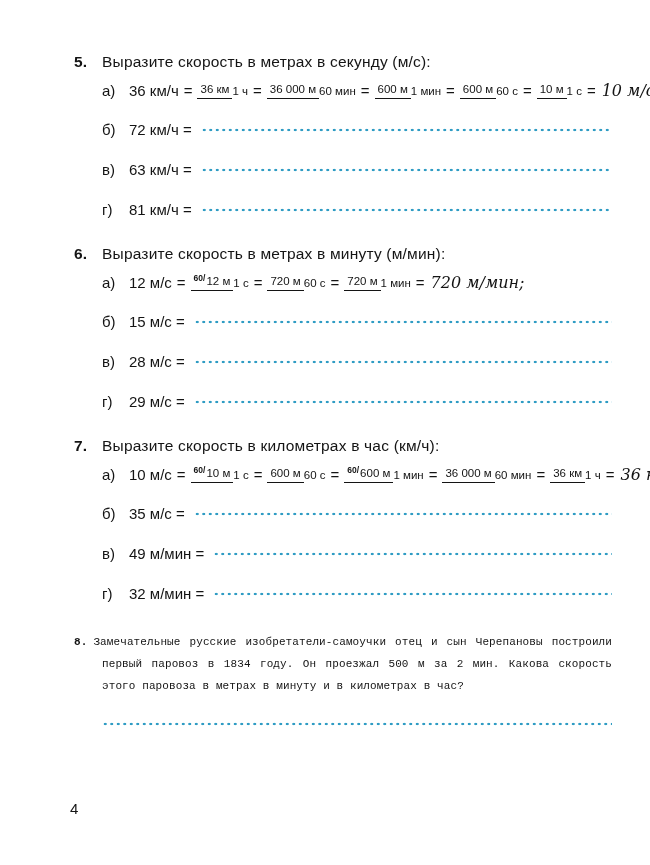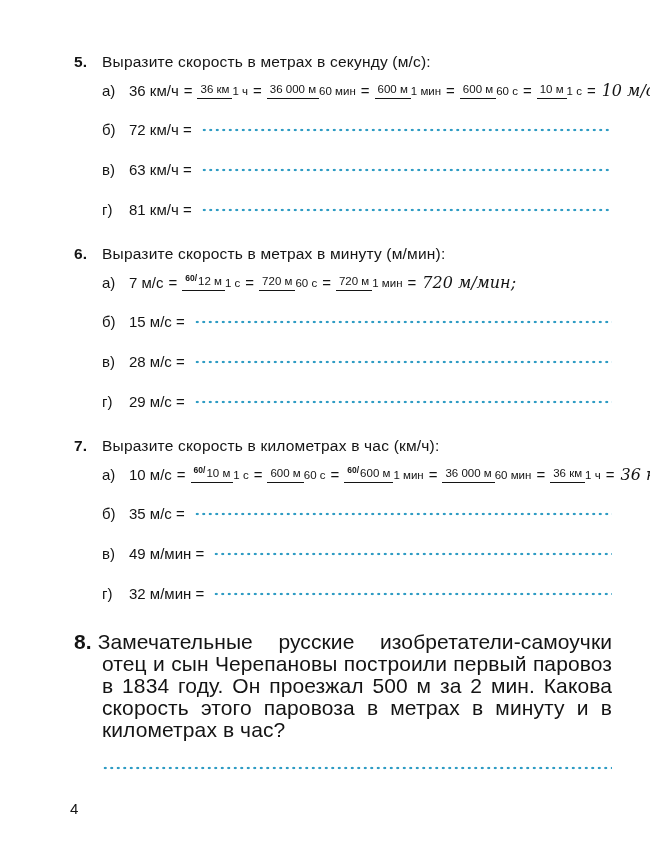--- a/index.html
+++ b/index.html
@@ -78,26 +78,27 @@
     height: 6px;
     margin-left: 7px;
     align-self: center;
     background-image: radial-gradient(circle, var(--dot, #2f9cc4) 1.15px, transparent 1.55px);
     background-size: 6.5px 6px;
     background-repeat: repeat-x;
     background-position: left center;
   }
   .problem { margin-top: 27px; }
   .prob-text {
-    font-size: 21px;
+    font-size: 11px;
     line-height: 22px;
     text-align: justify;
     padding-left: 28px;
     text-indent: -28px;
     letter-spacing: .1px;
+    font-family: Liberation Mono, monospace;
   }
   .prob-text .ex-num { margin-right: 6px; }
   .problem .fill-row { margin-top: 24px; }
   .problem .dots { margin-left: 0; }
   .page-number {
     position: absolute;
     left: 70px;
     top: 800px;
     font-size: 15px;
   }
@@ -160,21 +161,21 @@
           <span class="dots"></span>
         </div>
       </section>
       <section class="exercise">
         <div class="ex-header">
           <span class="ex-num">6.</span>
           <span class="ex-title">Выразите скорость в метрах в минуту (м/мин):</span>
         </div>
         <div class="solved-row">
           <span class="item-label">а)</span>
-          <span class="val">7 м/с</span>
+          <span class="val">12 м/с</span>
           <span class="eq">=</span>
           <span class="frac">
             <span class="num"><span class="sup">60/</span>12 м</span>
             <span class="den">1 с</span>
           </span>
           <span class="eq">=</span>
           <span class="frac">
             <span class="num">720 м</span>
             <span class="den">60 с</span>
           </span>

